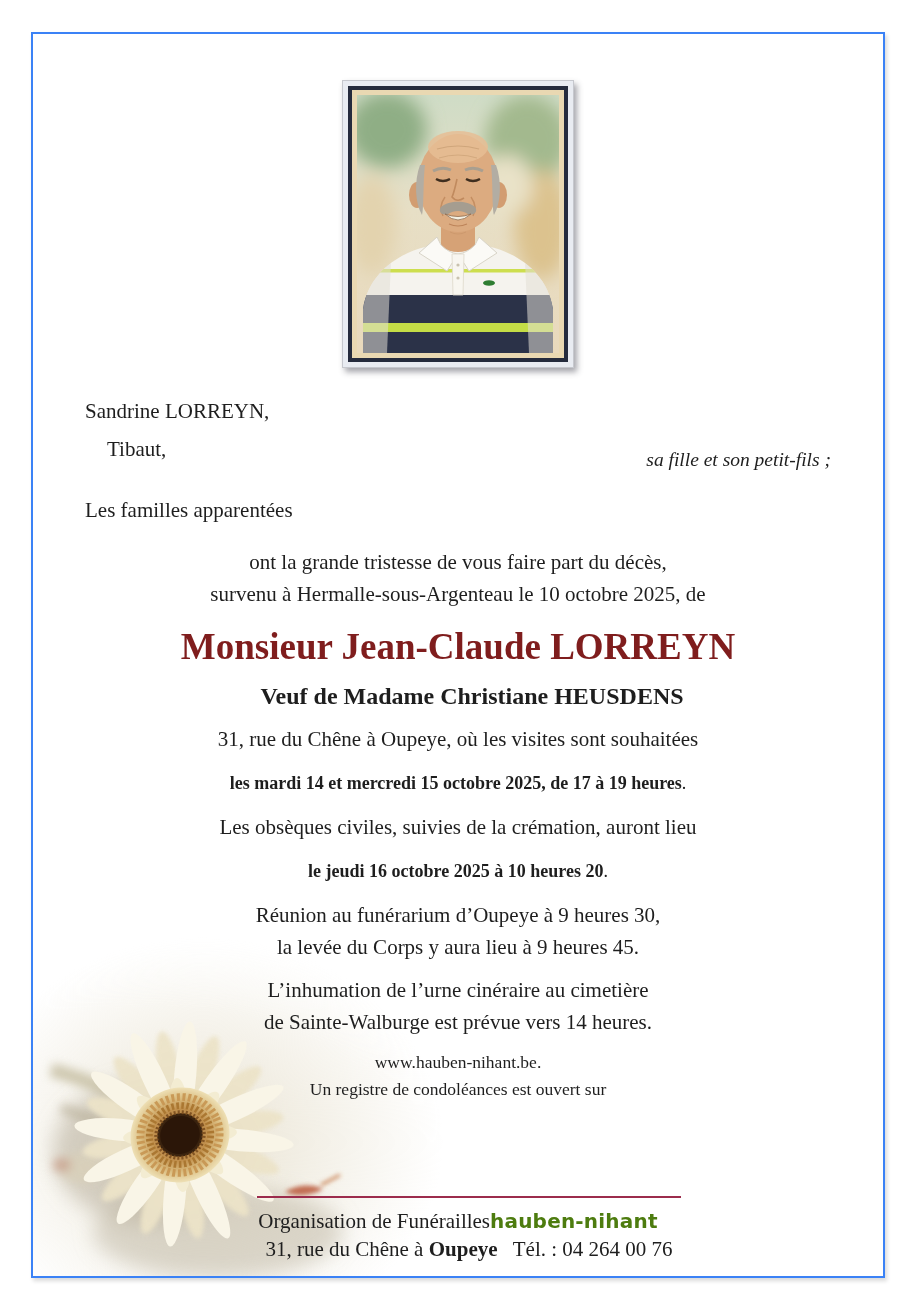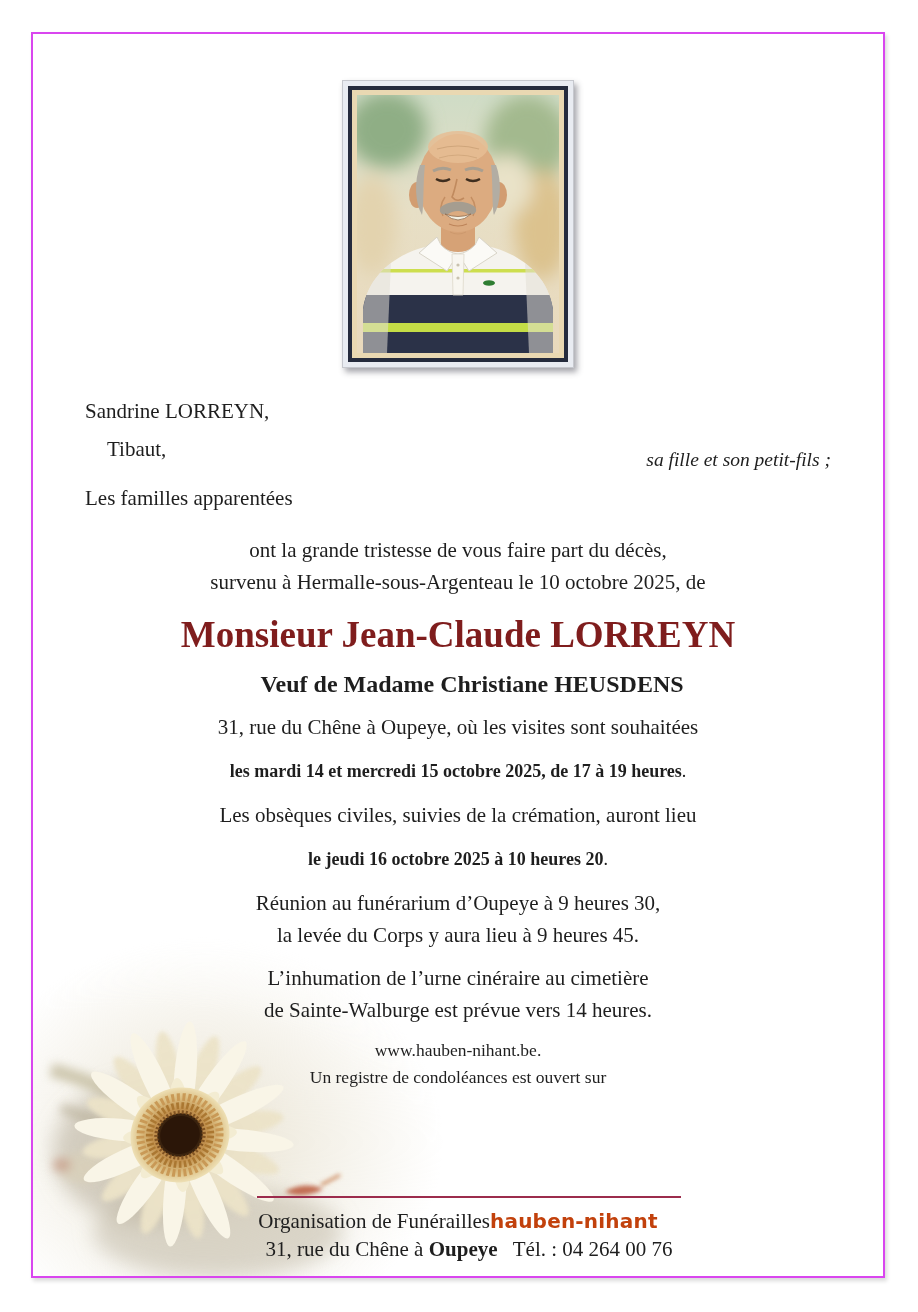--- a/index.html
+++ b/index.html
@@ -3,21 +3,21 @@
 <meta charset="utf-8">
 <style>
   html,body{margin:0;padding:0;}
   body{
     width:918px;height:1312px;position:relative;background:#ffffff;
     font-family:"Liberation Serif", serif;color:#1e1e1e;
     -webkit-font-smoothing:antialiased;
   }
   .card{
     position:absolute;left:31px;top:32px;width:850px;height:1242px;
-    border:2px solid #d946ef;background:#ffffff;
+    border:2px solid #3b82f6;background:#ffffff;
     box-shadow:2px 3px 4px rgba(0,0,0,.15);
     overflow:hidden;
   }
   
   .flower{
     position:absolute;left:0;bottom:0;width:520px;height:344px;z-index:1;
     pointer-events:none;
     -webkit-mask-image:radial-gradient(135% 125% at 22% 72%, #000 40%, rgba(0,0,0,0) 74%);
     mask-image:radial-gradient(135% 125% at 22% 72%, #000 40%, rgba(0,0,0,0) 74%);
   }
@@ -29,34 +29,34 @@
     box-shadow:3px 4px 6px rgba(40,40,55,.42);
   }
   .frame-navy{display:block;border:4px solid #252b3d;}
   .frame-mat{display:block;border:5px solid #e9d8b2;}
   .frame svg{display:block;}
   
   .family{text-align:left;margin:30px 52px 0;font-size:21px;line-height:26px;}
   .family-row{display:flex;align-items:baseline;margin-top:12px;}
   .family-grandson{margin-left:22px;}
   .family-relation{margin-left:auto;font-style:italic;font-size:19.5px;transform:translateY(10px);}
-  .family-families{margin-top:22px;}
+  .family-families{margin-top:34px;}
   
   .announce{margin-top:23px;font-size:21px;line-height:32px;}
   .para{margin-top:11px;}
   .deceased-title{margin:14px 0 0;font-size:37px;line-height:46px;font-weight:bold;color:#7f1d1d;}
   .widower{margin:10px 0 0;font-size:24px;line-height:32px;font-weight:bold;padding-left:28px;}
   .bold-line{font-weight:bold;font-size:18px;line-height:34px;}
   .tail{font-weight:normal;}
   .register{margin-top:11px;font-size:17.5px;line-height:27px;}
   
   .footer{position:absolute;left:0;right:0;bottom:13px;text-align:center;z-index:2;}
   .footer-divider{width:424px;height:2px;background:#9c2c4c;margin:0 auto 9px;transform:translateX(11px);}
   .footer-org{font-size:21px;line-height:28px;}
-  .brand{font-family:"DejaVu Sans", sans-serif;font-weight:bold;color:#c2410c;font-size:20px;letter-spacing:.2px;}
+  .brand{font-family:"DejaVu Sans", sans-serif;font-weight:bold;color:#4d7c0f;font-size:20px;letter-spacing:.2px;}
   .footer-addr{font-size:21px;line-height:28px;transform:translateX(11px);}
   .bold{font-weight:bold;}
   .tel-label{margin-left:10px;}
 </style>
 </head>
 <body>
 
 <div class="card">
 
   <div class="flower">

